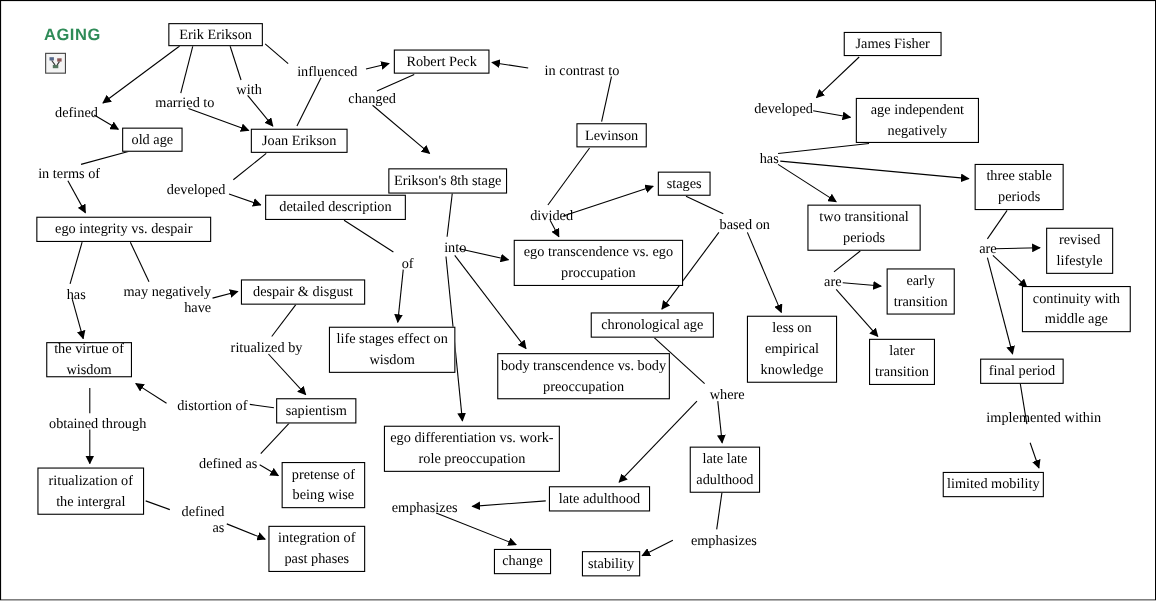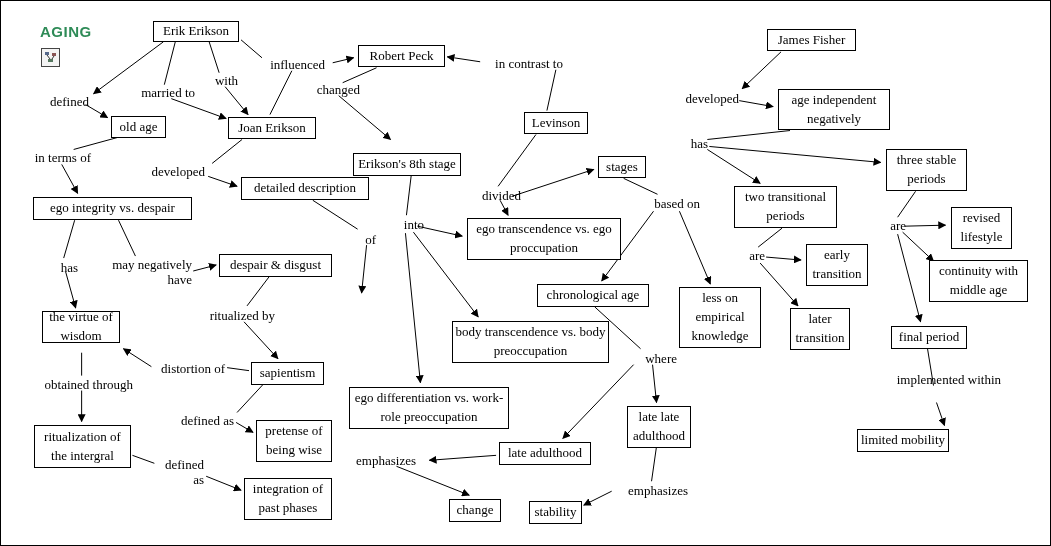--- a/index.html
+++ b/index.html
@@ -183,20 +183,21 @@
   <div class="node" style="left:240px;top:176px;width:128px;height:23px">detailed description</div>
   <div class="node" style="left:32px;top:196px;width:159px;height:23px">ego integrity vs. despair</div>
   <div class="node" style="left:733px;top:185px;width:103px;height:42px">two transitional periods</div>
   <div class="node" style="left:950px;top:206px;width:61px;height:42px">revised lifestyle</div>
   <div class="node" style="left:466px;top:217px;width:154px;height:42px">ego transcendence vs. ego proccupation</div>
   <div class="node" style="left:218px;top:253px;width:113px;height:23px">despair &amp; disgust</div>
   <div class="node" style="left:805px;top:243px;width:62px;height:42px">early transition</div>
   <div class="node" style="left:928px;top:259px;width:99px;height:42px">continuity with middle age</div>
   <div class="node" style="left:536px;top:283px;width:112px;height:23px">chronological age</div>
   <div class="node" style="left:678px;top:286px;width:82px;height:61px">less on empirical knowledge</div>
+  <div class="node" style="left:298px;top:296px;width:115px;height:42px">life stages effect on wisdom</div>
   <div class="node" style="left:789px;top:307px;width:60px;height:42px">later transition</div>
   <div class="node" style="left:41px;top:310px;width:78px;height:32px">the virtue of wisdom</div>
   <div class="node" style="left:451px;top:320px;width:157px;height:42px">body transcendence vs. body preoccupation</div>
   <div class="node" style="left:890px;top:325px;width:76px;height:23px">final period</div>
   <div class="node" style="left:250px;top:361px;width:73px;height:23px">sapientism</div>
   <div class="node" style="left:348px;top:386px;width:160px;height:42px">ego differentiation vs. work-role preoccupation</div>
   <div class="node" style="left:626px;top:405px;width:64px;height:42px">late late adulthood</div>
   <div class="node" style="left:33px;top:424px;width:97px;height:43px">ritualization of the intergral</div>
   <div class="node" style="left:255px;top:419px;width:76px;height:42px">pretense of being wise</div>
   <div class="node" style="left:498px;top:441px;width:92px;height:23px">late adulthood</div>

